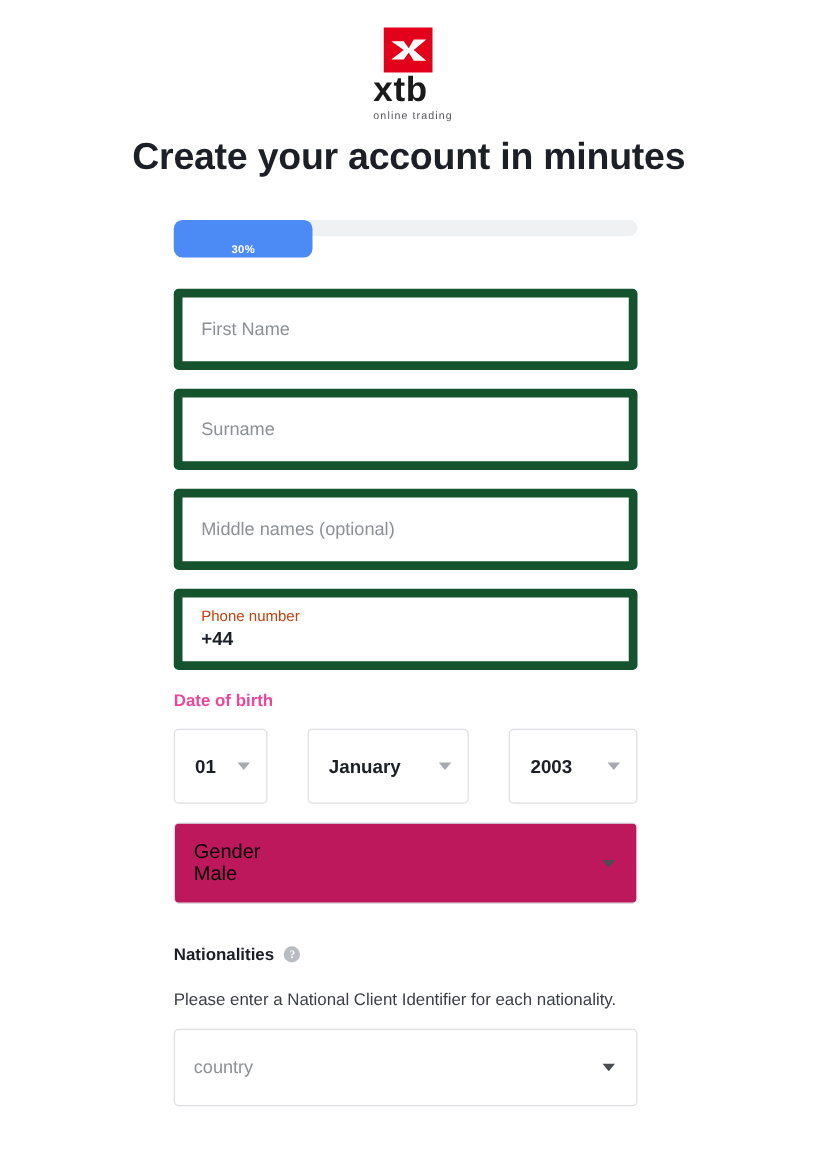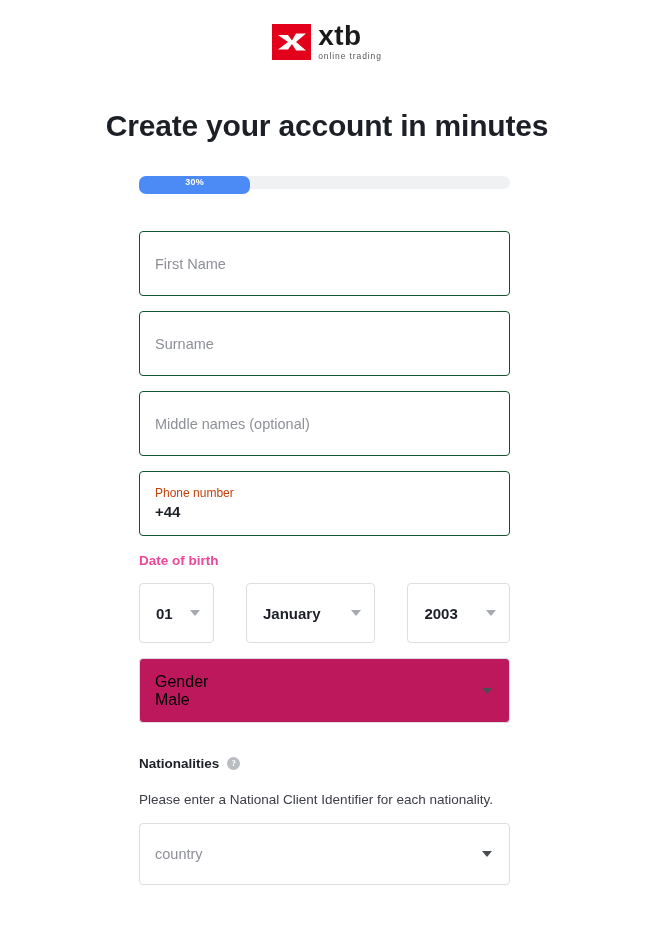--- a/index.html
+++ b/index.html
@@ -23,20 +23,21 @@
   .logo-wrap {
     position: absolute;
     top: 22px; left: 0; right: 0;
     display: flex;
     justify-content: center;
     align-items: flex-start;
   }
   .logo {
     display: flex;
     align-items: center;
+    flex-direction: column;
   }
   .logo-mark {
     width: 39px;
     height: 36px;
     background: #e2001a;
     display: flex;
     align-items: center;
     justify-content: center;
     flex: none;
   }
@@ -82,47 +83,47 @@
     left: 139px;
     width: 371px;
     height: 13px;
     background: #f0f1f3;
     border-radius: 7px;
     overflow: visible;
   }
   .progress-fill {
     position: absolute;
     top: 0; left: 0;
-    height: 18px;
+    height: 30px;
     width: 112px;
     background: #4c8bf5;
     border-radius: 7px;
     display: flex;
-    align-items: flex-start;
+    align-items: flex-end;
     justify-content: center;
   }
   .progress-label {
     font-size: 9px;
     font-weight: bold;
     color: #ffffff;
     letter-spacing: 0.3px;
     line-height: 13px;
   }
 
   
   .form {
     position: absolute;
     top: 231px;
     left: 139px;
     width: 371px;
   }
   .field {
     width: 371px;
     height: 65px;
-    border: 1px solid #14532d;
+    border: 7px solid #14532d;
     border-radius: 4px;
     background: #ffffff;
     position: relative;
     display: flex;
     flex-direction: column;
     justify-content: center;
     padding: 0 15px;
     margin-bottom: 15px;
   }
   .field.placeholder-only .ph {

